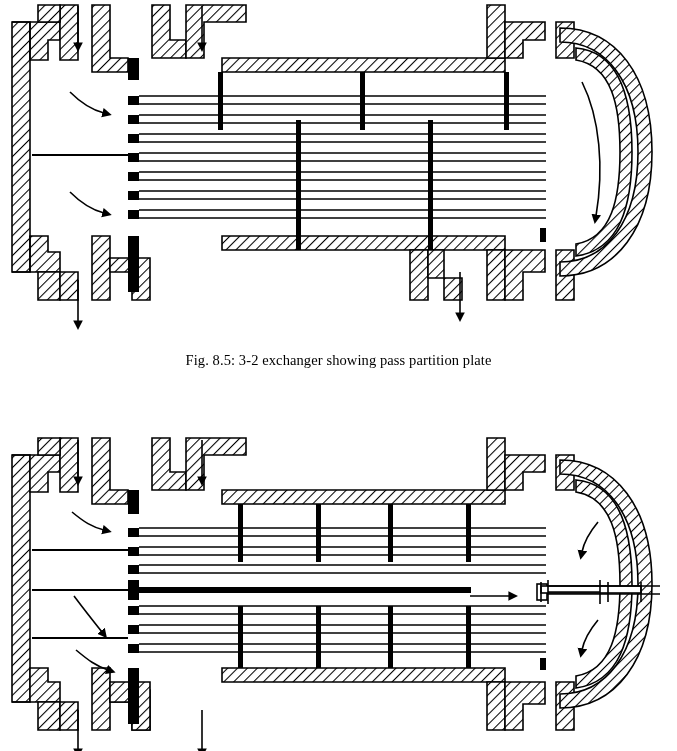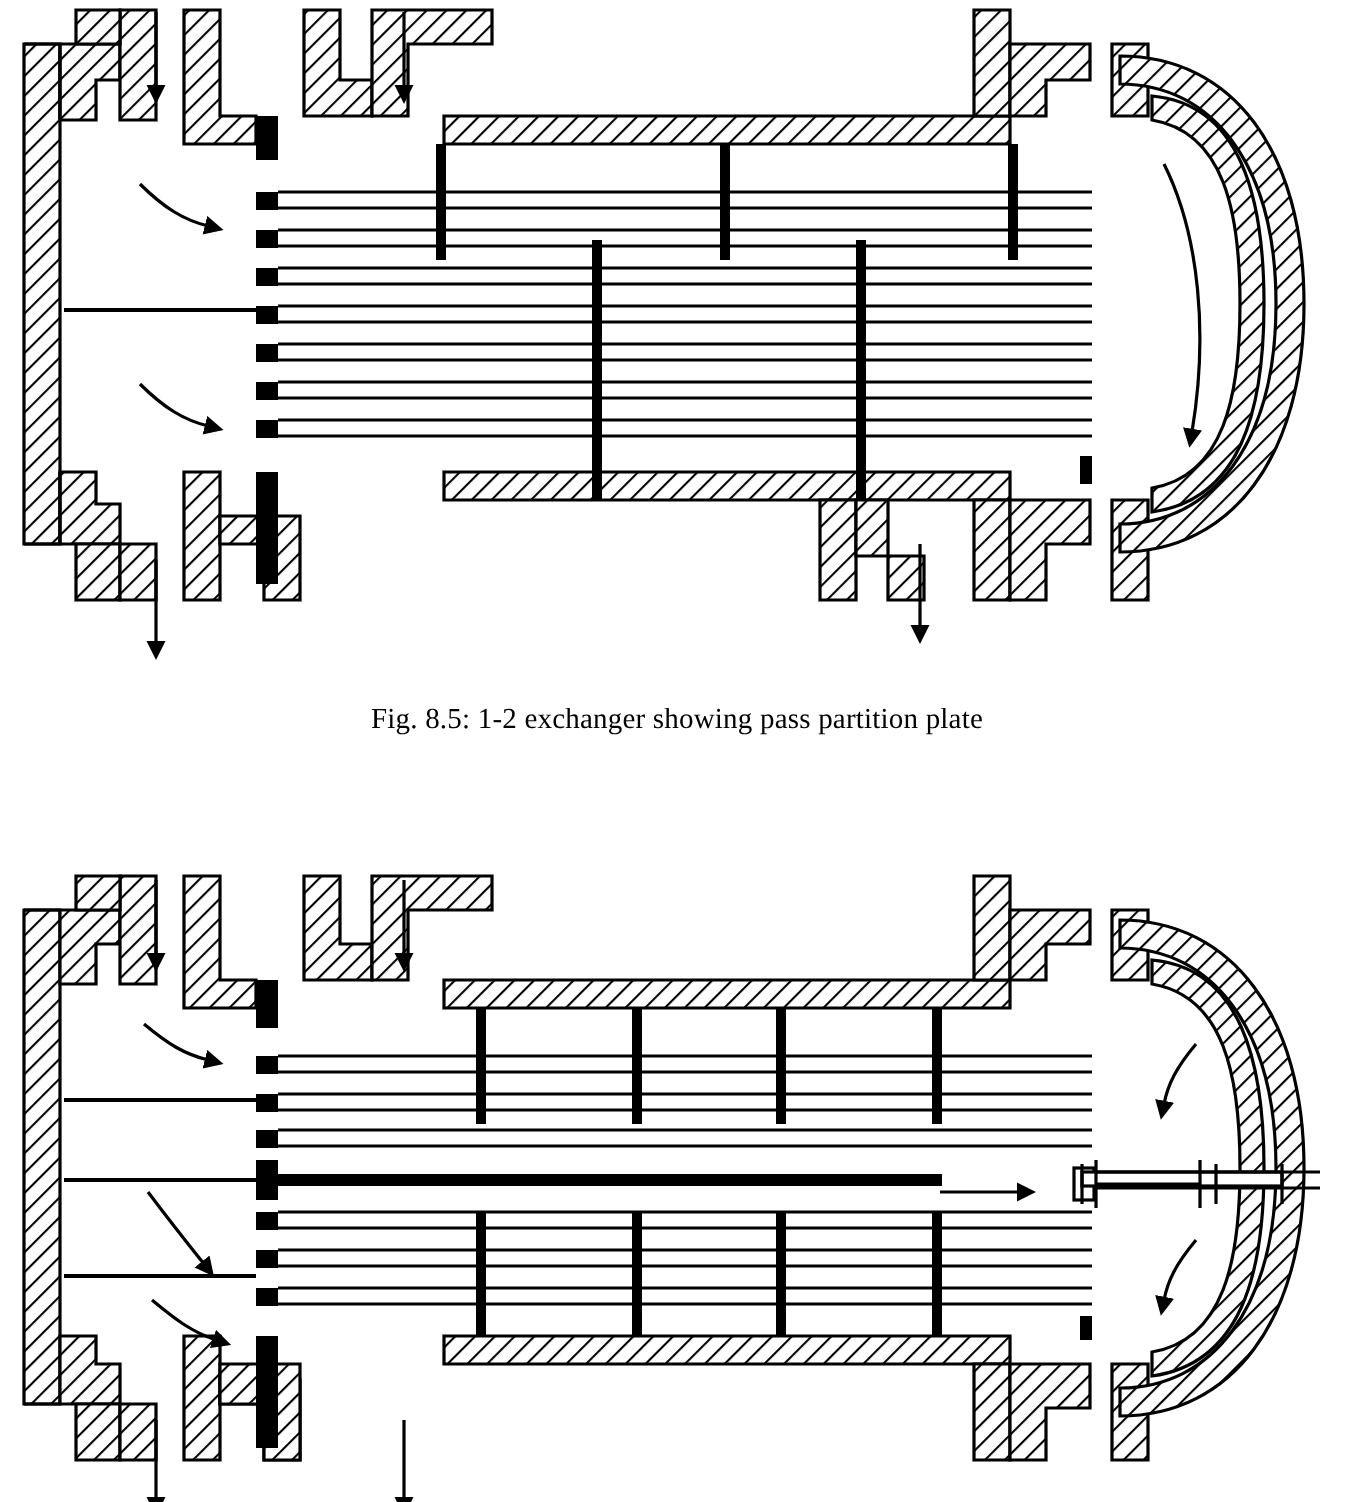--- a/index.html
+++ b/index.html
@@ -157,21 +157,21 @@
         <line x1="202" y1="6" x2="202" y2="44"></line>
         <line x1="78" y1="280" x2="78" y2="322"></line>
         <line x1="460" y1="272" x2="460" y2="314"></line>
         <path d="M70,92 C82,104 92,110 104,113"></path>
         <path d="M70,192 C82,204 92,210 104,213"></path>
         <path d="M582,82 C600,118 604,168 596,216"></path>
       </g>
     </svg>
   </div>
 
-  <div class="caption">Fig. 8.5: 1-2 exchanger showing pass partition plate</div>
+  <div class="caption">Fig. 8.5: 3-2 exchanger showing pass partition plate</div>
 
   <div class="figure" id="figure-bottom">
     <svg width="677" height="341" viewBox="0 0 677 341" xmlns="http://www.w3.org/2000/svg">
       <defs>
         <pattern id="hatchC" width="7" height="7" patternTransform="rotate(45)" patternUnits="userSpaceOnUse">
           <rect width="7" height="7" fill="#ffffff"></rect>
           <line x1="0" y1="0" x2="0" y2="7" stroke="#000" stroke-width="2.1"></line>
         </pattern>
         <marker id="ah2" markerWidth="9" markerHeight="9" refX="1" refY="3" orient="auto">
           <path d="M0,0 L6,3 L0,6 z" fill="#000"></path>

